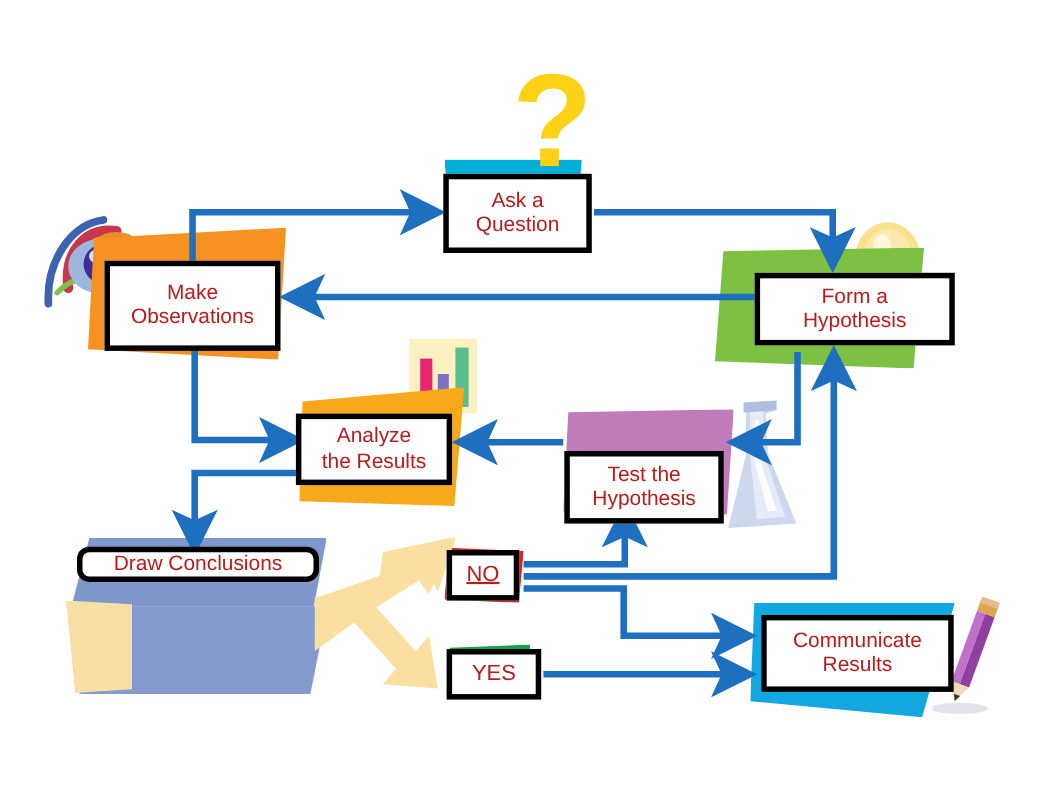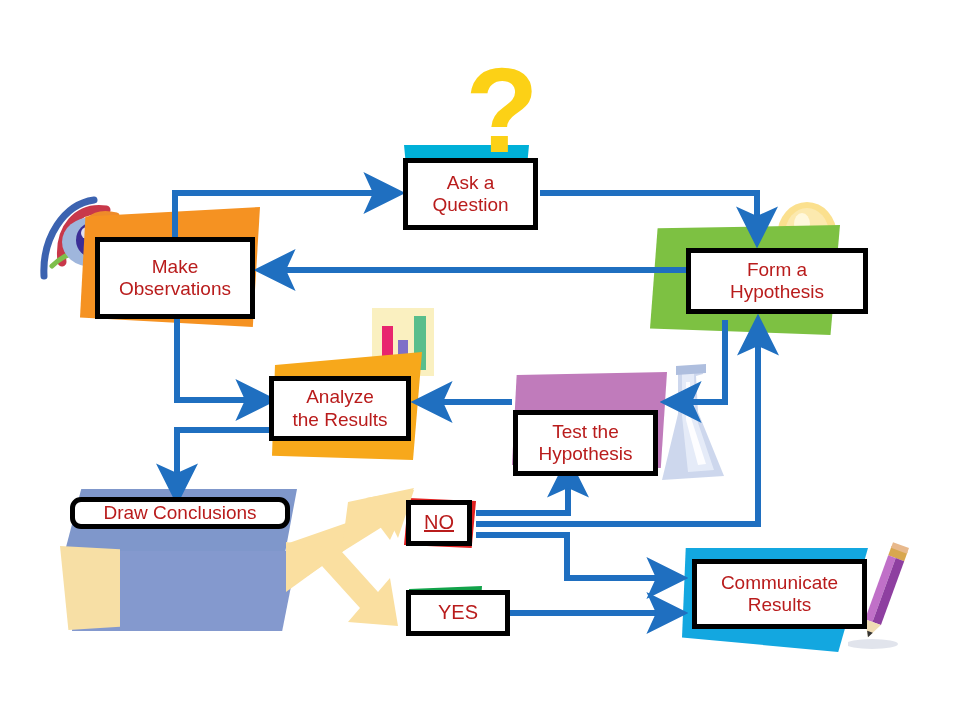--- a/index.html
+++ b/index.html
@@ -214,18 +214,18 @@
 the Results</div>
 
   <div class="box" style="left:513px;top:378px;width:145px;height:66px;margin-top:32px;">Test the
 Hypothesis</div>
 
   <div class="box" style="left:70px;top:497px;width:220px;height:32px;border-radius:11px;">Draw Conclusions</div>
 
 
   <div class="box small" style="left:406px;top:500px;width:66px;height:46px;text-decoration:underline;">NO</div>
 
-  <div class="box small" style="left:406px;top:590px;width:104px;height:46px;">YES</div>
+  <div class="box small" style="left:406px;top:590px;width:86px;height:46px;">YES</div>
 
   <div class="box" style="left:680px;top:559px;width:175px;height:70px;margin-left:12px;">Communicate
 Results</div>
 
 </div>
 
 </body></html>

